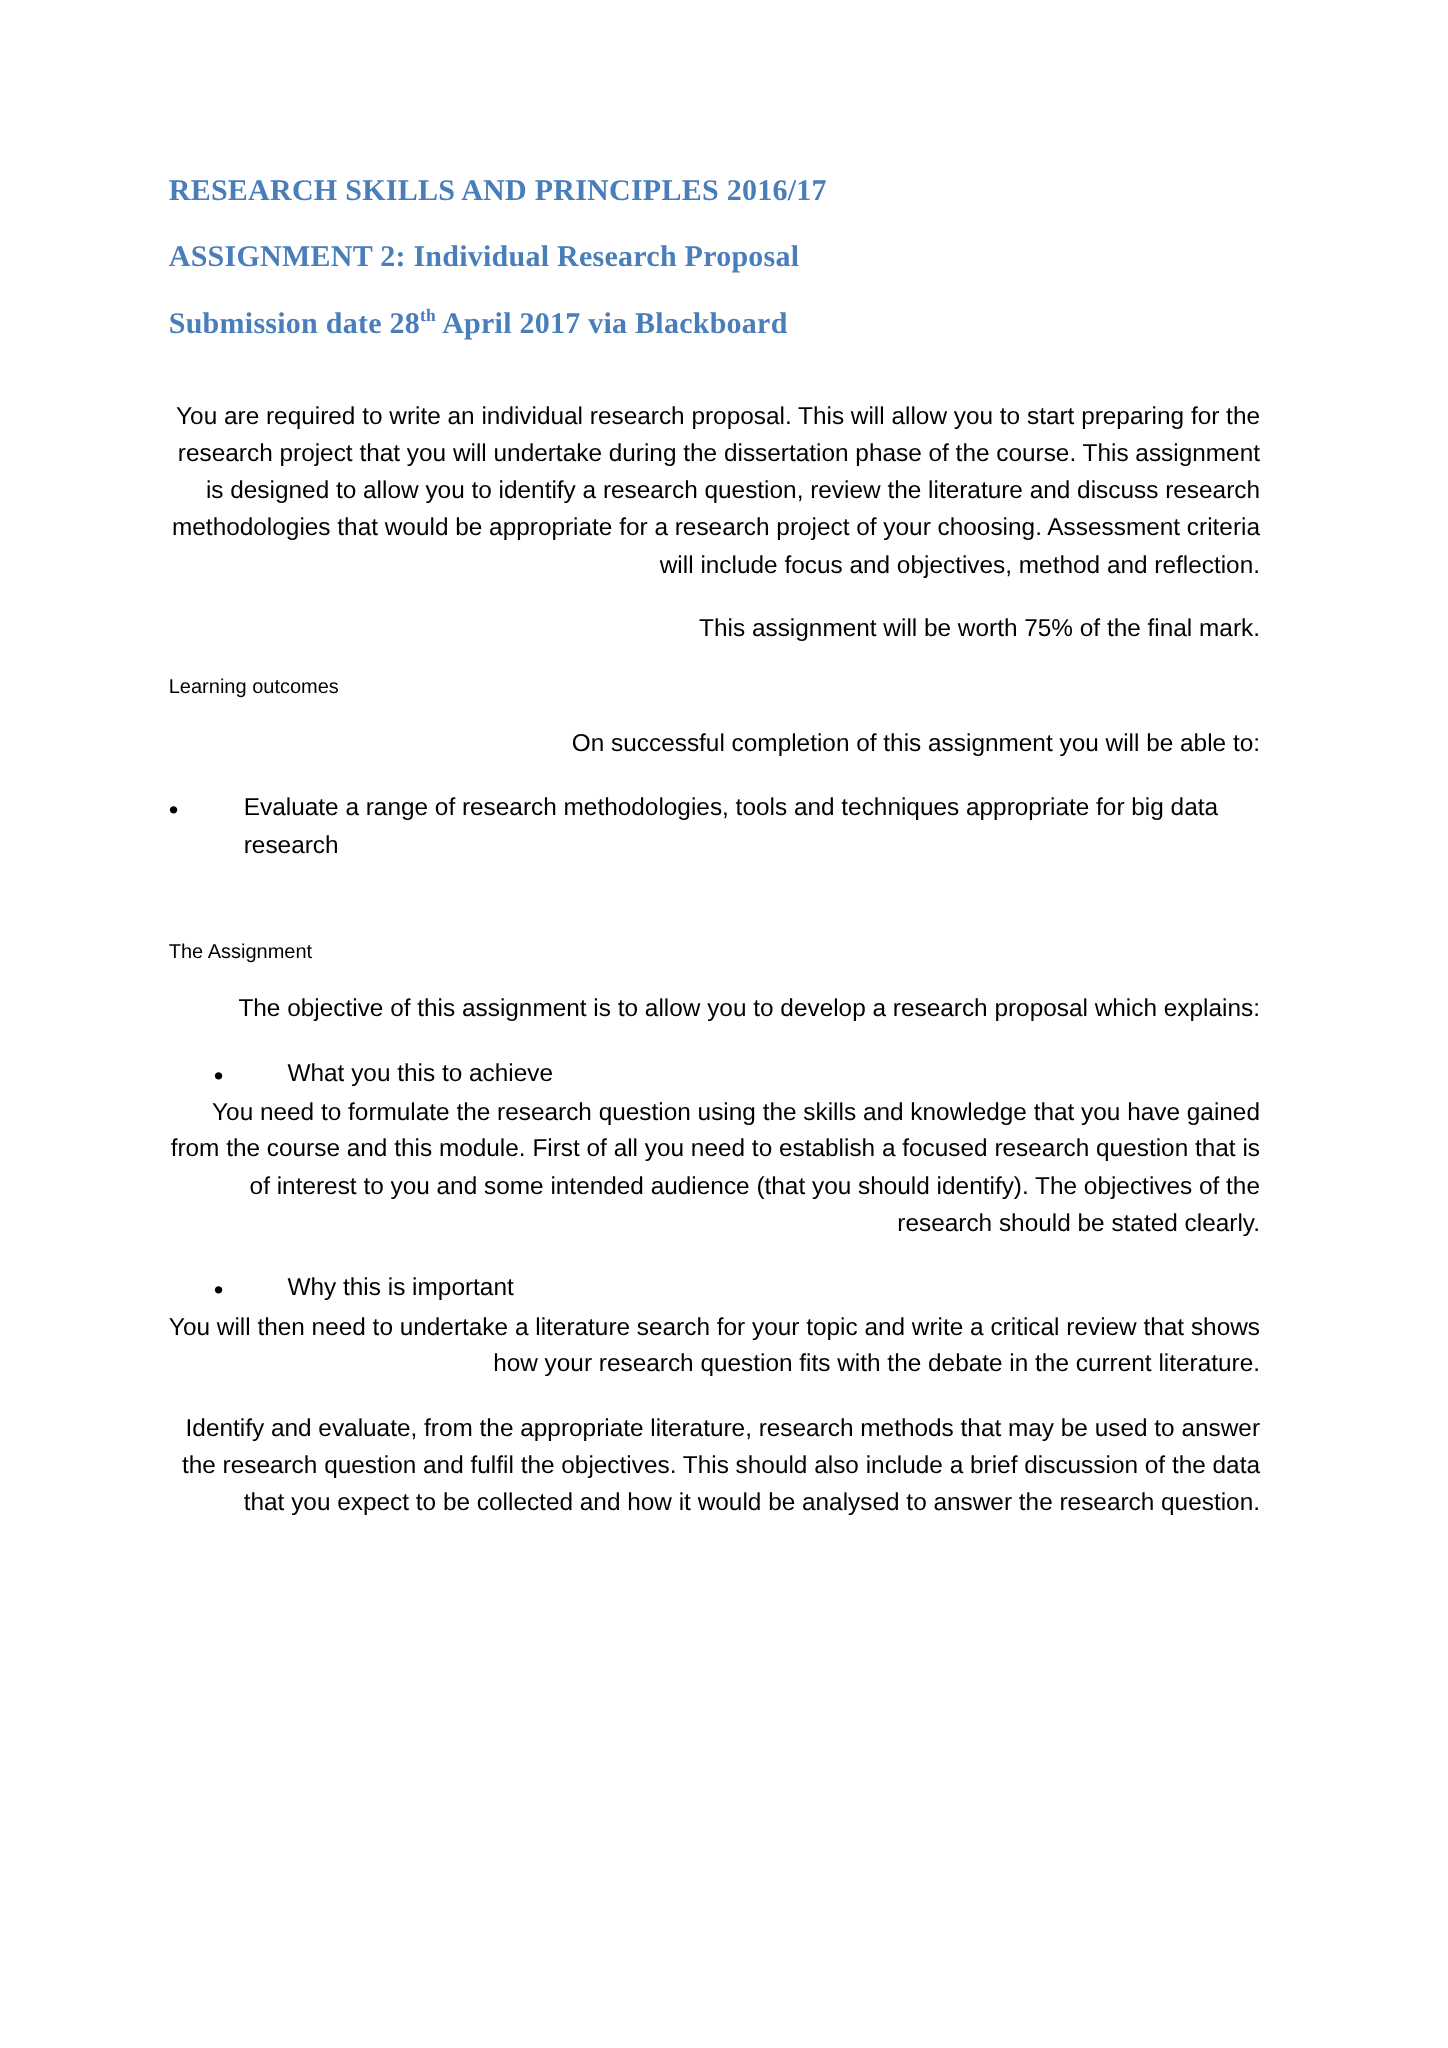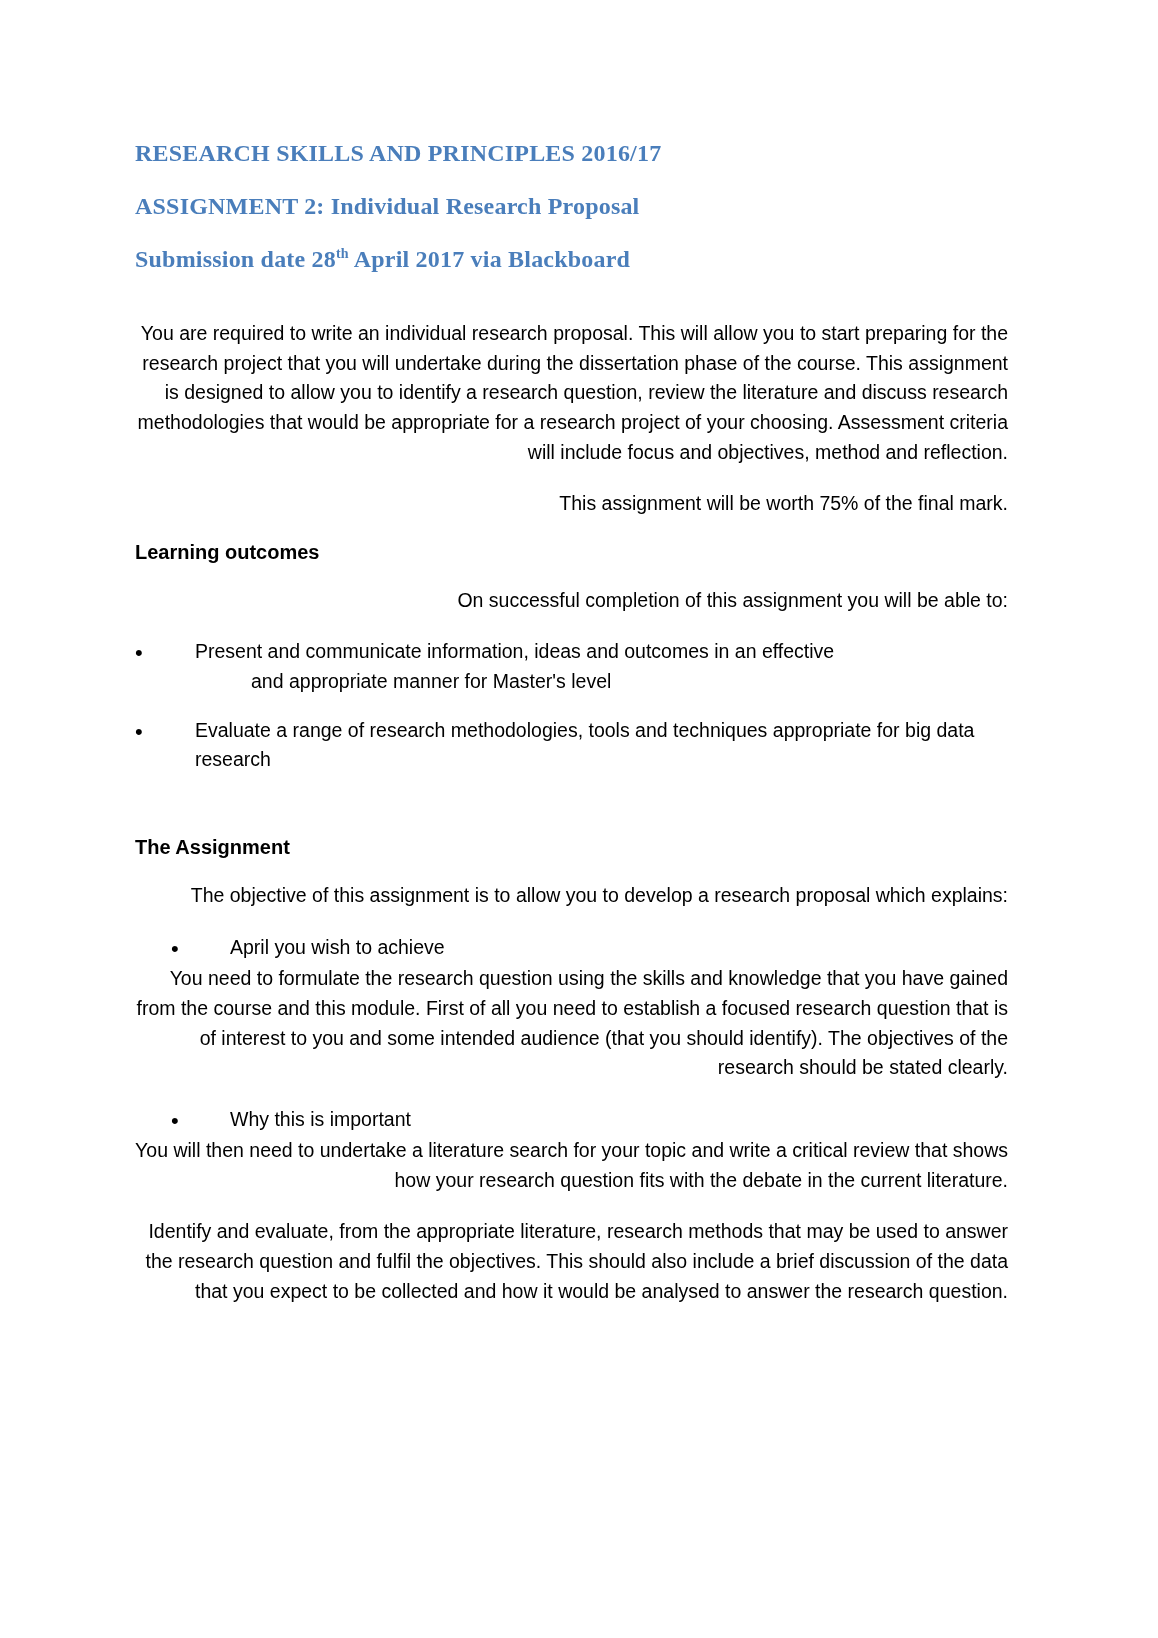--- a/index.html
+++ b/index.html
@@ -43,22 +43,22 @@
     vertical-align: super;
     line-height: 0;
   }
   p.body-text {
     font-size: 19.5px;
     line-height: 1.52;
     margin: 0 0 22px 0;
     text-align: right;
   }
   .section-label {
-    font-size: 20px;
-    font-weight: bold;
+    font-size: 16px;
+    font-weight: normal;
     margin: 0 0 22px 0;
   }
   ul.bullets {
     list-style: none;
     margin: 0 0 22px 0;
     padding: 0;
   }
   ul.bullets li {
     position: relative;
     padding-left: 60px;
@@ -116,36 +116,32 @@
   <p class="body-text">You are required to write an individual research proposal. This will allow you to start preparing for the research project that you will undertake during the dissertation phase of the course. This assignment is designed to allow you to identify a research question, review the literature and discuss research methodologies that would be appropriate for a research project of your choosing. Assessment criteria will include focus and objectives, method and reflection.</p>
 
   <p class="body-text">This assignment will be worth 75% of the final mark.</p>
 
   <p class="section-label">Learning outcomes</p>
 
   <p class="body-text">On successful completion of this assignment you will be able to:</p>
 
   <ul class="bullets">
     <li>
-      <span>Present and communicate information, ideas and outcomes in an effective</span>
-      <span class="wrap-indent">and appropriate manner for Master's level</span>
-    </li>
-    <li>
       <span>Evaluate a range of research methodologies, tools and techniques appropriate for big data research</span>
     </li>
   </ul>
 
   <div class="block-gap-lg"></div>
 
   <p class="section-label">The Assignment</p>
 
   <p class="body-text">The objective of this assignment is to allow you to develop a research proposal which explains:</p>
 
   <ul class="sub-bullets">
-    <li>April you wish to achieve</li>
+    <li>What you this to achieve</li>
   </ul>
   <p class="body-text">You need to formulate the research question using the skills and knowledge that you have gained from the course and this module. First of all you need to establish a focused research question that is of interest to you and some intended audience (that you should identify). The objectives of the research should be stated clearly.</p>
 
   <ul class="sub-bullets">
     <li>Why this is important</li>
   </ul>
   <p class="body-text">You will then need to undertake a literature search for your topic and write a critical review that shows how your research question fits with the debate in the current literature.</p>
 
   <p class="body-text">Identify and evaluate, from the appropriate literature, research methods that may be used to answer the research question and fulfil the objectives. This should also include a brief discussion of the data that you expect to be collected and how it would be analysed to answer the research question.</p>
 

